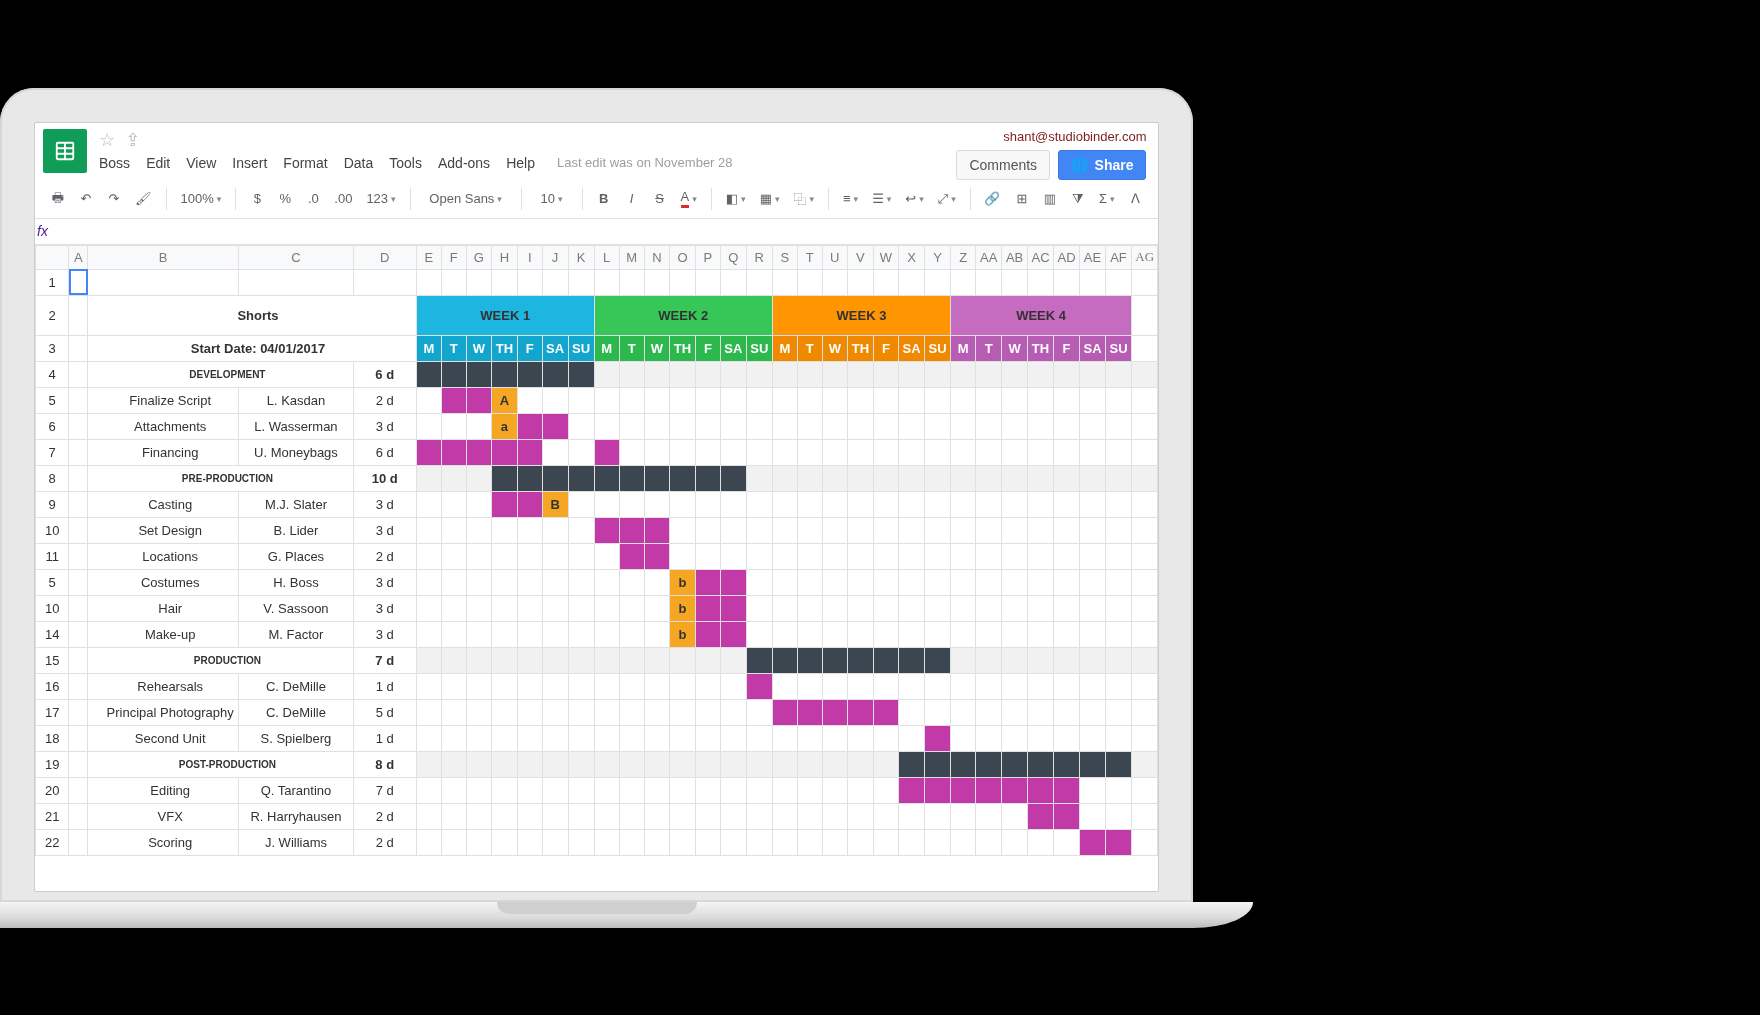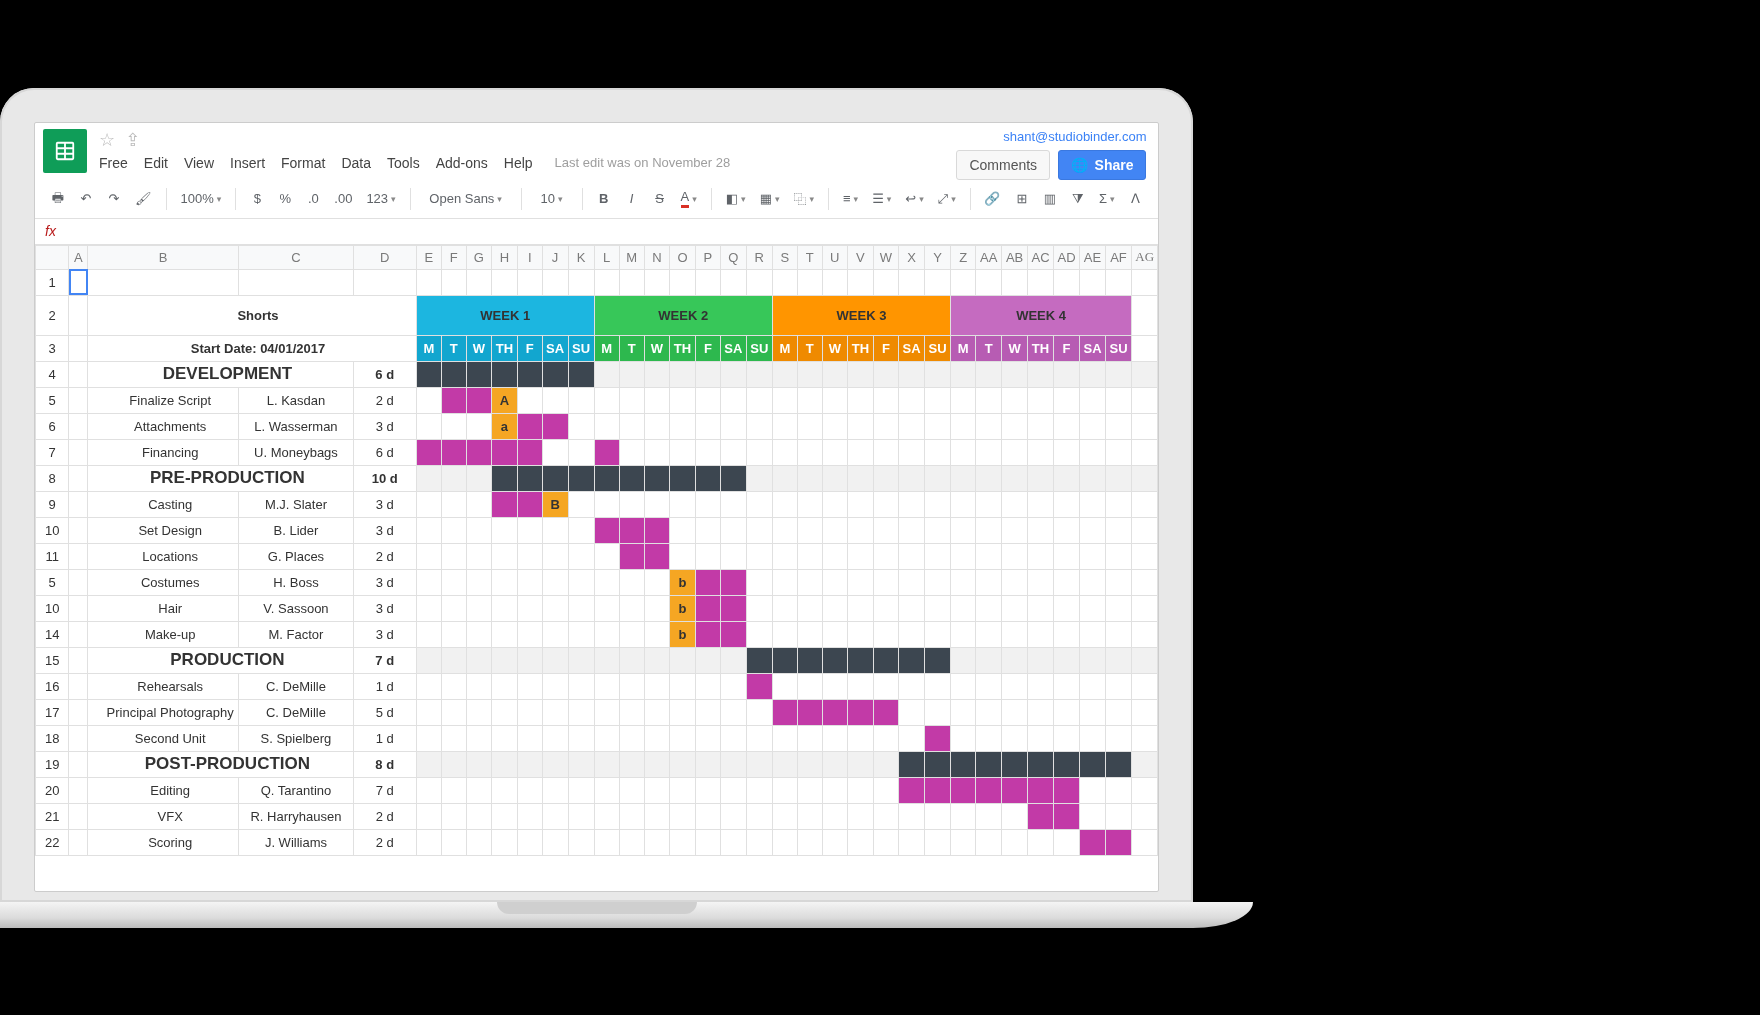--- a/index.html
+++ b/index.html
@@ -71,21 +71,21 @@
     color: #fff; font-size: 22px;
   }
   .app-icon svg { fill: #fff; }
   .title-col { flex: 1; }
   .doc-title-row { display: flex; align-items: center; gap: 10px; }
   .doc-title { font-size: 22px; color: #444; }
   .title-icon { color: #bbb; font-size: 18px; }
   .menus { display: flex; gap: 16px; margin-top: 4px; font-size: 14px; color: #444; align-items: center;}
   .menus .status { color: #9e9e9e; margin-left: 6px; font-size: 13px;}
   .right-head { display: flex; flex-direction: column; align-items: flex-end; gap: 6px; }
-  .account { font-size: 13px; color: #3b82f6; }
+  .account { font-size: 13px; color: #7f1d1d; }
   .head-buttons { display: flex; gap: 8px; }
   .btn {
     border: 1px solid #d9d9d9;
     border-radius: 3px;
     padding: 6px 12px;
     font-size: 14px;
     color: #555;
     background: #f8f8f8;
     display: inline-flex; align-items: center; gap:6px;
   }
@@ -108,22 +108,22 @@
   .tb-item { display:inline-flex; align-items:center; justify-content:center; min-width:22px; height:26px; border-radius:3px; padding:0 4px; }
   .tb-sep { width:1px; height:22px; background:#e0e0e0; margin:0 4px;}
   .tb-caret::after { content:"▾"; font-size:9px; margin-left:3px; color:#888;}
   .tb-underline-red { border-bottom:3px solid #d93025; padding-bottom:1px;}
   .collapse-carat { margin-left:auto; }
 
   .fx-bar {
     display:flex; align-items:center;
     border-bottom:1px solid #e0e0e0;
     height:26px;
-    font-style:italic; color:#b91c1c; font-size:14px;
-    padding-left:10px;
+    font-style:italic; color:#4c1d95; font-size:14px;
+    padding-left:2px;
   }
 
   
   .sheet-wrap { flex:1; overflow:auto; }
   table.sheet { border-collapse: collapse; table-layout: fixed; }
   table.sheet th, table.sheet td {
     border: 1px solid #e0e0e0;
     font-size: 13px;
     color: #333;
     height: 26px;
@@ -141,21 +141,21 @@
   th.rowhdr { width:36px; background:#f8f9fa; color:#7a7a7a; font-weight:400; text-align:center;}
   .colA { width:20px; }
   .colB { width:160px; text-align:left; padding-left:10px;}
   .colC { width:120px; text-align:center;}
   .colD { width:70px; text-align:center;}
   .dcell { width:27px; padding:0;}
   tr.big td { height:40px; }
   td.title-cell { text-align:left; padding-left:12px; font-weight:700; font-size:26px; color:#222;}
   td.subtitle-cell { text-align:left; padding-left:12px; font-weight:700; font-size:13px; }
   .section td { background:#f1f1f1; font-weight:700; color:#555;}
-  .section td.colB { font-size:17px;margin-top:35px; }
+  .section td.colB { font-size:10px;margin-top:35px; }
   .section td.colD { font-size:13px; }
   td.left { text-align:left; padding-left:14px;}
 
   
   .wk1 { background:#1cb6e0 !important; color:#fff; font-weight:700;}
   .wk2 { background:#37c759 !important; color:#fff; font-weight:700;}
   .wk3 { background:#ff9500 !important; color:#fff; font-weight:700;}
   .wk4 { background:#c56bc0 !important; color:#fff; font-weight:700;margin-top:36px;}
   .dayhdr { color:#fff !important; font-weight:700; font-size:11px;}
   .d-wk1 { background:#12a6cf !important;}
@@ -185,21 +185,21 @@
               <line x1="3" y1="15" x2="21" y2="15" stroke="#fff" stroke-width="2"></line>
               <line x1="12" y1="3" x2="12" y2="21" stroke="#fff" stroke-width="2"></line>
             </svg>
         </div>
         <div class="title-col">
           <div class="doc-title-row">
             <span class="title-icon">☆</span>
             <span class="title-icon">⇪</span>
           </div>
           <div class="menus">
-            <span>Free</span>
+            <span>Boss</span>
             <span>Edit</span>
             <span>View</span>
             <span>Insert</span>
             <span>Format</span>
             <span>Data</span>
             <span>Tools</span>
             <span>Add-ons</span>
             <span>Help</span>
             <span class="status">Last edit was on November 28</span>
           </div>

